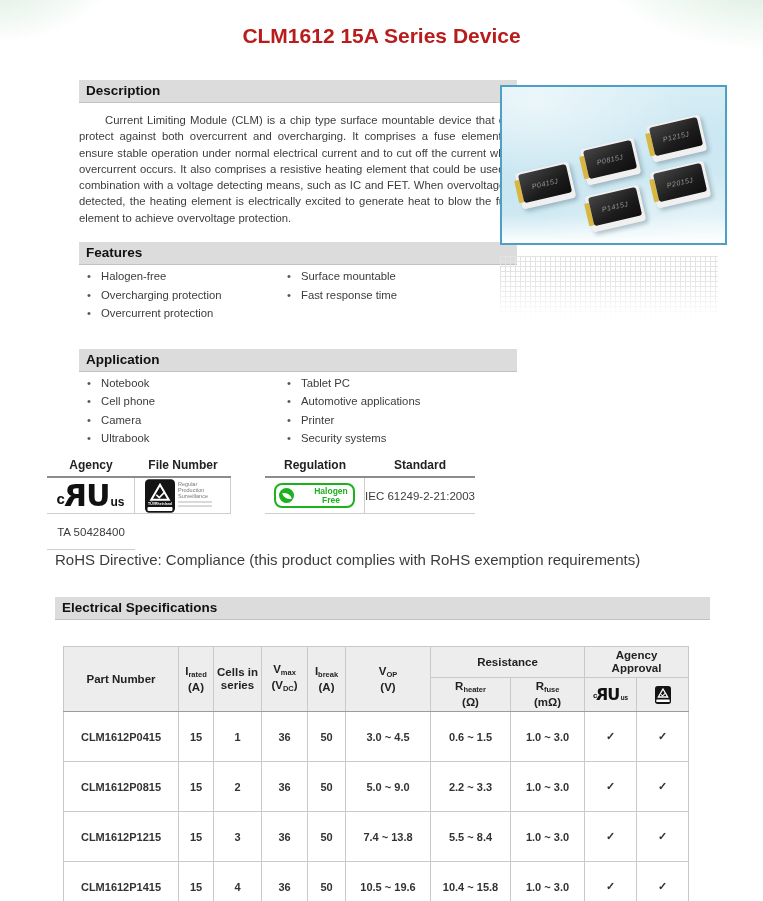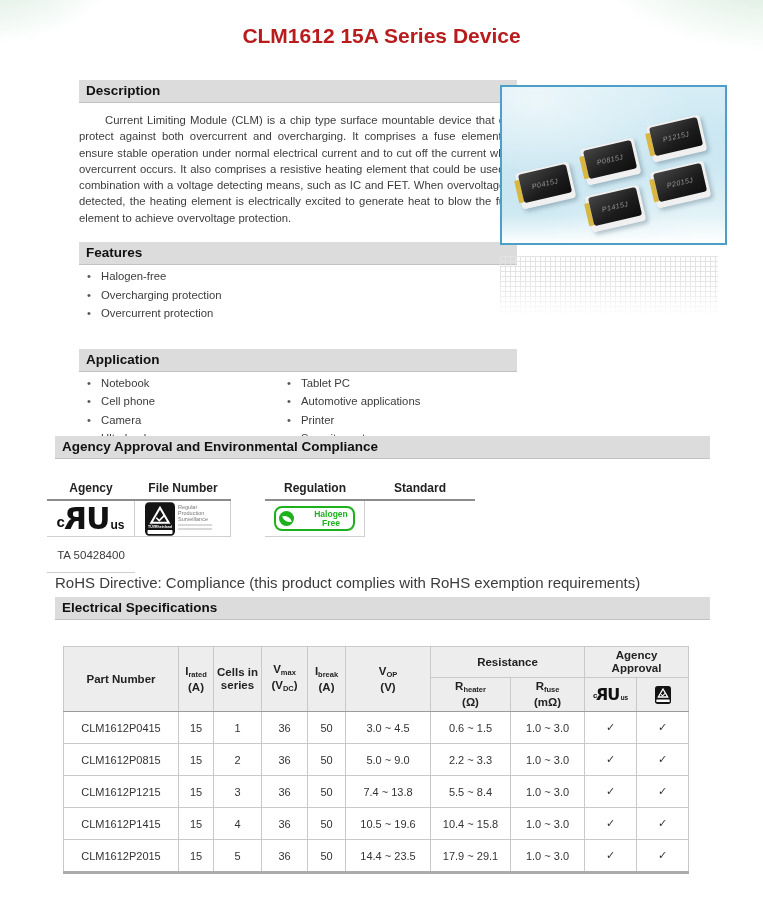--- a/index.html
+++ b/index.html
@@ -93,21 +93,21 @@
   .hl-text span{display:block;}
   .rohs-note{margin-top:2px;font-size:15px;color:#3c3c3c;}
   
   .section-electrical{position:absolute;left:55px;top:597px;width:655px;}
   table.spec{border-collapse:collapse;margin:26px 0 0 8px;table-layout:fixed;width:625px;}
   table.spec th, table.spec td{border:1px solid #c9c9c9;}
   table.spec thead th{background:#ededed;font-size:11.5px;font-weight:bold;color:#222;
     text-align:center;vertical-align:middle;padding:2px 1px;}
   table.spec thead tr.h2 th{border-bottom:1px solid #9c9c9c;}
   table.spec thead tr.h1 th[rowspan]{border-bottom:1px solid #9c9c9c;}
-  table.spec td{font-size:11px;color:#333;text-align:center;height:21px;padding:5px 2px;}
+  table.spec td{font-size:11px;color:#333;text-align:center;height:21px;padding:14px 2px;font-weight:bold;}
   table.spec tbody tr:last-child td{border-bottom:3px solid #ababab;}
   sub.s{font-size:7.5px;vertical-align:-2px;}
   .two-line{line-height:13px;}
   .check{font-size:12px;color:#111;}
   .logo-cell{display:flex;align-items:center;justify-content:center;}
 </style>
 </head>
 <body>
 
 <div class="swirl left"></div>
@@ -118,20 +118,24 @@
 <div class="left-col">
   <div class="section-bar">Description</div>
   <p class="desc">Current Limiting Module (CLM) is a chip type surface mountable device that can protect against both overcurrent and overcharging. It comprises a fuse element to ensure stable operation under normal electrical current and to cut off the current when overcurrent occurs. It also comprises a resistive heating element that could be used in combination with a voltage detecting means, such as IC and FET. When overvoltage is detected, the heating element is electrically excited to generate heat to blow the fuse element to achieve overvoltage protection.</p>
 
   <div class="section-bar bar-features">Features</div>
   <div class="bullets">
     <ul class="c1">
       <li><span>Halogen-free</span></li>
       <li><span>Overcharging protection</span></li>
       <li><span>Overcurrent protection</span></li>
+    </ul>
+    <ul class="c2">
+      <li><span>Surface mountable</span></li>
+      <li><span>Fast response time</span></li>
     </ul>
   </div>
 
   <div class="section-bar bar-application">Application</div>
   <div class="bullets">
     <ul class="c1">
       <li><span>Notebook</span></li>
       <li><span>Cell phone</span></li>
       <li><span>Camera</span></li>
       <li><span>Ultrabook</span></li>
@@ -170,21 +174,20 @@
     <div class="chip" style="left:151px;top:79px;">
       <div class="chip-top">
           <span class="chip-label">P2015J</span>
         </div>
     </div>
   </div>
   <div class="dot-pattern"></div>
 </div>
 
 <div class="section-agency">
-  <div class="section-bar">Agency Approval and Environmental Compliance</div>
   <div class="compliance">
 
     <div class="ag-table">
       <div class="th-cell">Agency</div>
       <div class="th-cell">File Number</div>
       <div class="td-cell vdiv logo-cell">
         <span class="cul-mark cul-lg">
             <span class="c">c</span>
             <span class="ru">UR</span>
             <span class="us">us</span>
@@ -216,20 +219,23 @@
       <div class="th-cell">Standard</div>
       <div class="td-cell vdiv logo-cell">
         <span class="halogen-logo">
           <span class="leaf-icon"></span>
           <span class="hl-text">
               <span>Halogen</span>
               <span>Free</span>
             </span>
         </span>
       </div>
+      <div class="td-cell">
+          <span class="td-val">IEC 61249-2-21:2003</span>
+        </div>
     </div>
 
   </div>
   <div class="rohs-note">RoHS Directive: Compliance (this product complies with RoHS exemption requirements)</div>
 </div>
 
 <div class="section-electrical">
   <div class="section-bar">Electrical Specifications</div>
 
   <table class="spec">

